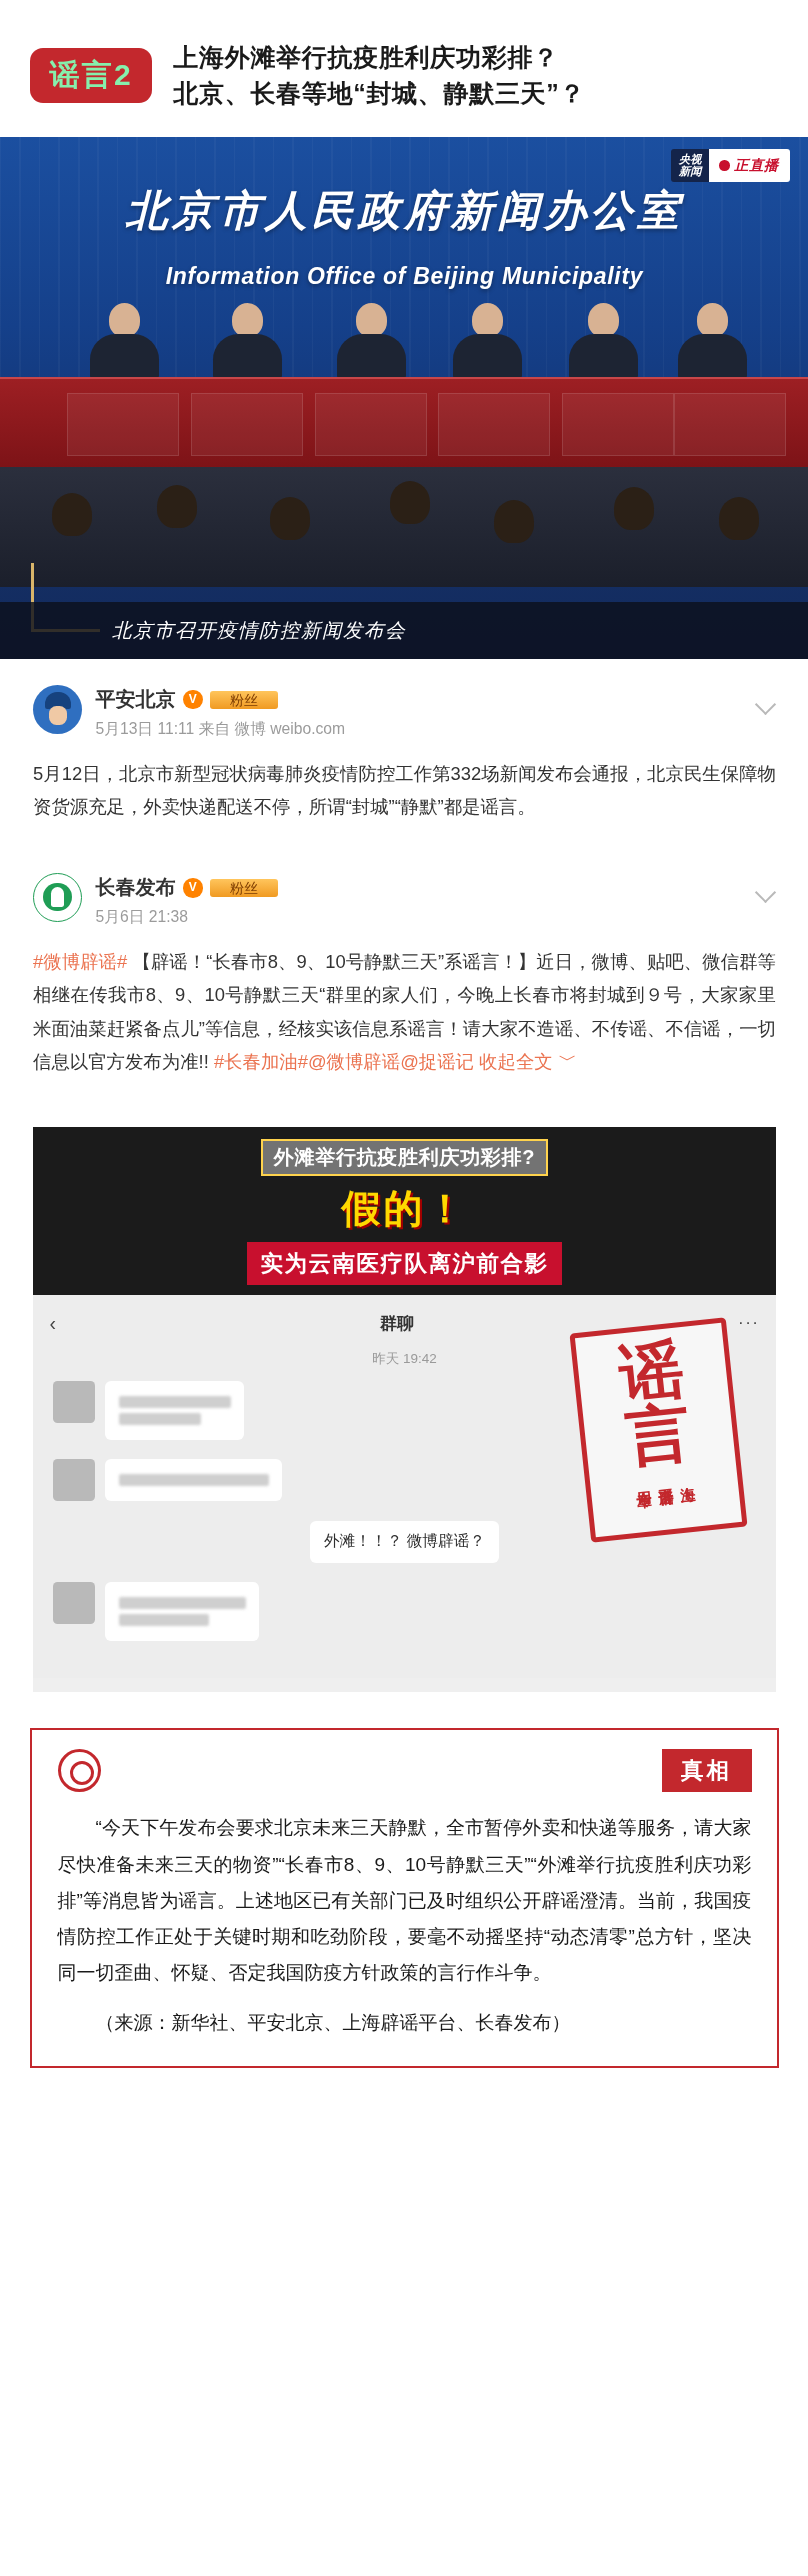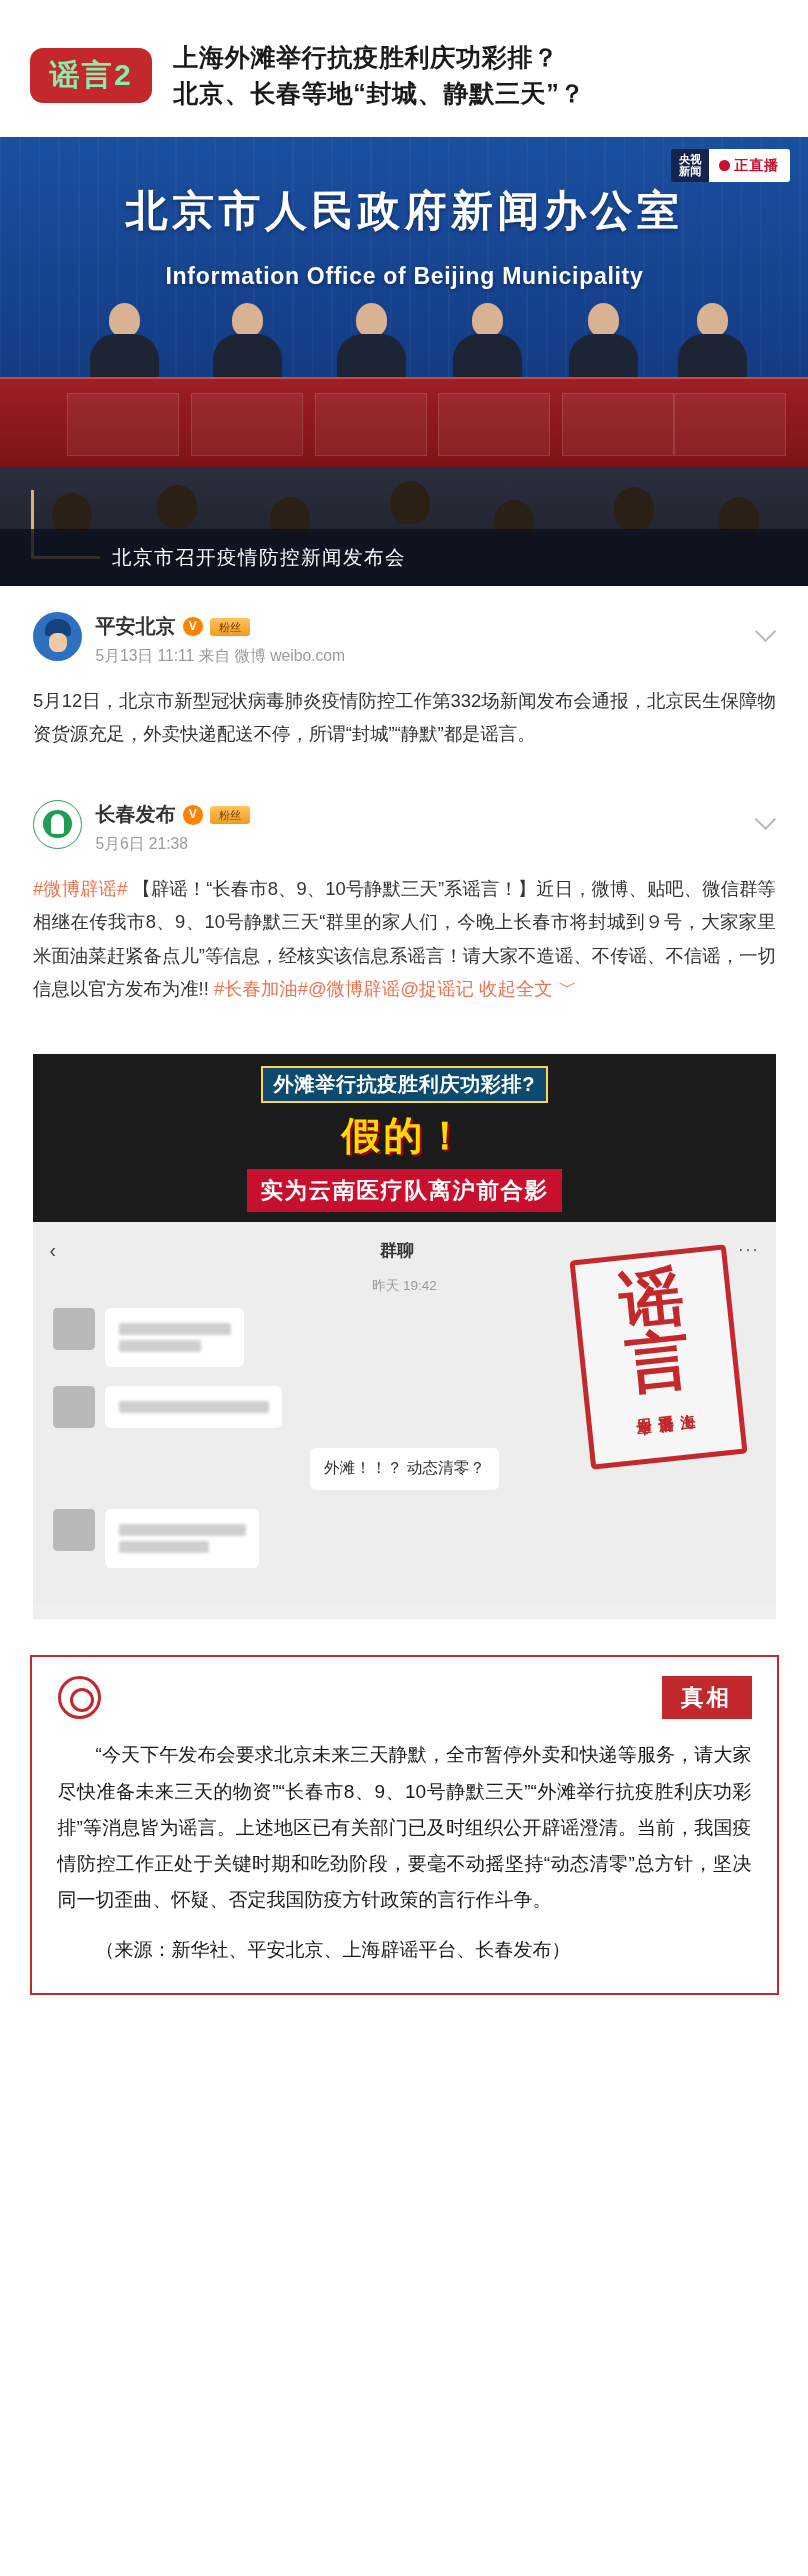--- a/index.html
+++ b/index.html
@@ -41,23 +41,24 @@
     font-weight: bold;
     line-height: 1.45;
     letter-spacing: 0.7px;
   }
   .rumor-title div { white-space: nowrap; }
 
   
   .photo {
     position: relative;
     width: 809px;
-    height: 449px;
+    height: 522px;
     background: linear-gradient(#1c3f86, #18356f 55%, #122a5c);
     overflow: hidden;
+    font-style: italic;
   }
   .photo .wallbg {
     position: absolute;
     left: 0; top: 0; width: 809px; height: 315px;
     background: linear-gradient(#1b4fa0, #15408a 60%, #123575);
   }
   .photo .wallbg:after {
     content: "";
     position: absolute; left: 0; top: 0; right: 0; bottom: 0;
     background:
@@ -214,23 +215,23 @@
   .verified {
     width: 19.5px; height: 19.5px; border-radius: 50%;
     background: #ff8200; color: #ffffff;
     font-size: 12px; line-height: 19.5px; text-align: center;
     font-weight: bold;
   }
   .medal {
     height: 18px;
     background: linear-gradient(#ffc55c, #f09a22);
     color: #7a3a00;
-    font-size: 11px;
+    font-size: 14px;
     border-radius: 3px;
-    padding: 0 9px;
+    padding: 0 20px;
     line-height: 18px;
   }
   .timestamp {
     margin-top: 6px;
     font-size: 15.7px;
     color: #9b9b9b;
   }
   .timestamp .src { color: #9b9b9b; }
   .chevron {
     position: absolute; right: 3px; top: 12px;
@@ -268,21 +269,21 @@
     position: relative;
     padding: 0 0 13.5px 0;
   }
   .shot-top {
     background: #1b1b1b;
     padding: 12px 0 10.5px 0;
     text-align: center;
   }
   .shot-top .l1 {
     color: #ffffff;
-    background: #0c4a6e;
+    background: #737373;
     font-size: 20px;
     font-weight: bold;
     display: inline-block;
     border: 2.2px solid #ffd34d;
     padding: 3px 10.5px;
     letter-spacing: 0.7px;
   }
   .shot-top .l2 {
     margin-top: 6px;
     color: #ffd900;
@@ -556,21 +557,21 @@
         </div>
 
         <div class="msg">
           <div class="pic"></div>
           <div class="bubble">
             <div class="blurline" style="width:150px"></div>
           </div>
         </div>
 
         <div class="msg center">
-          <div class="bubble">外滩！！？ 动态清零？</div>
+          <div class="bubble">外滩！！？ 微博辟谣？</div>
         </div>
 
         <div class="msg">
           <div class="pic"></div>
           <div class="bubble">
             <div class="blurline" style="width:127px"></div>
             <div class="blurline" style="width:90px"></div>
           </div>
         </div>
 

